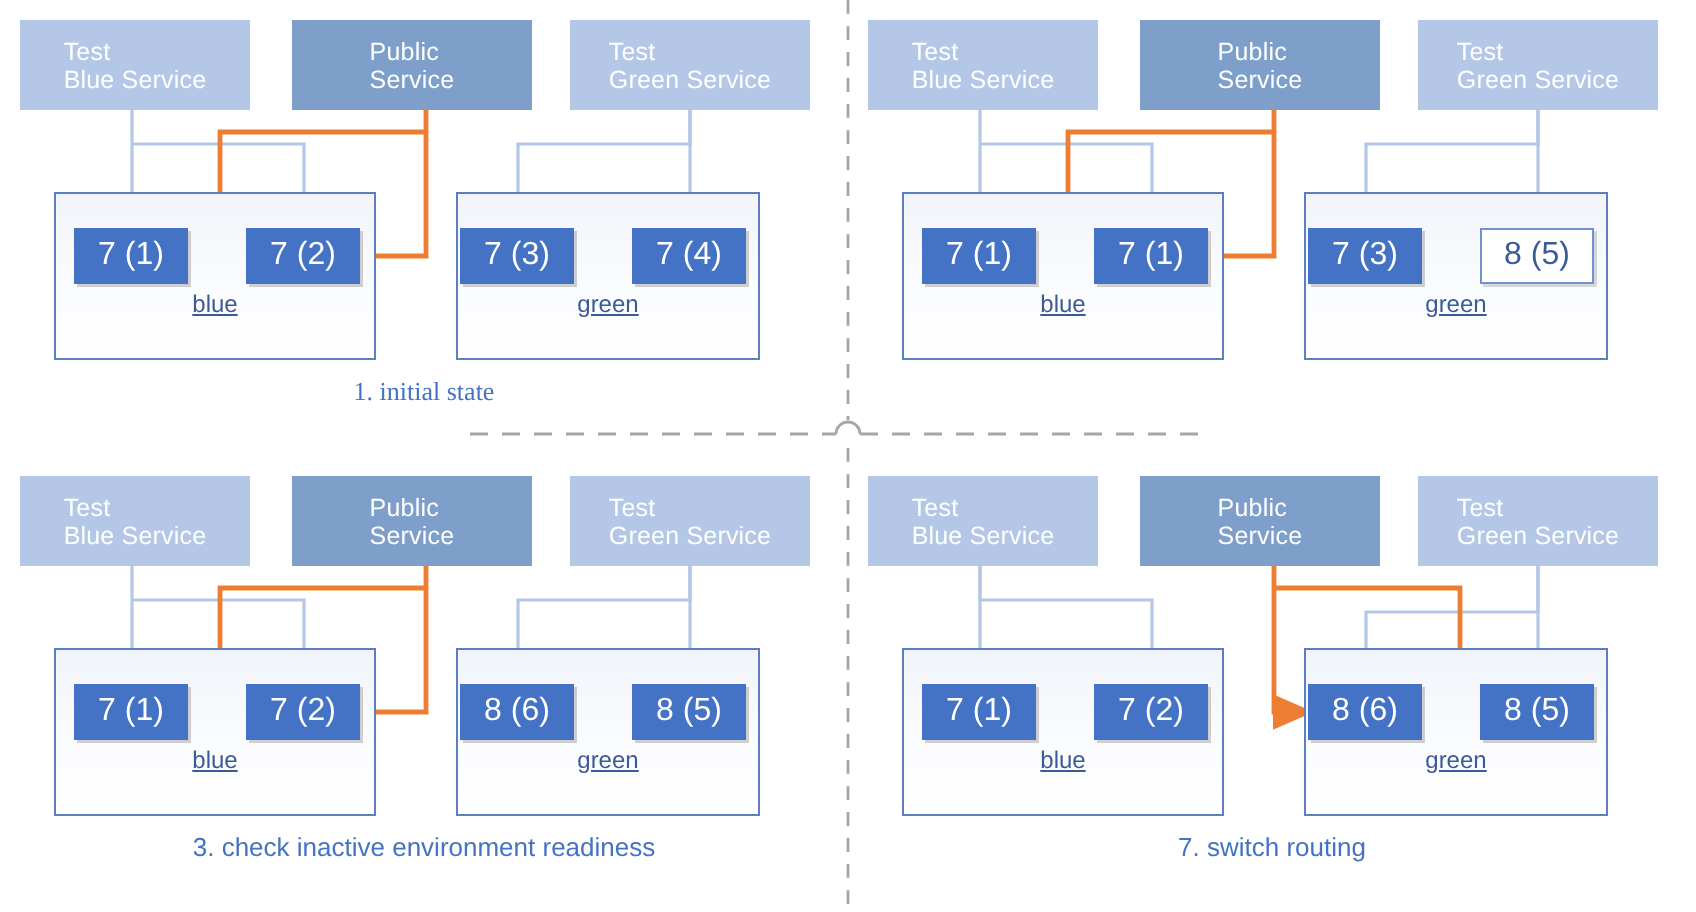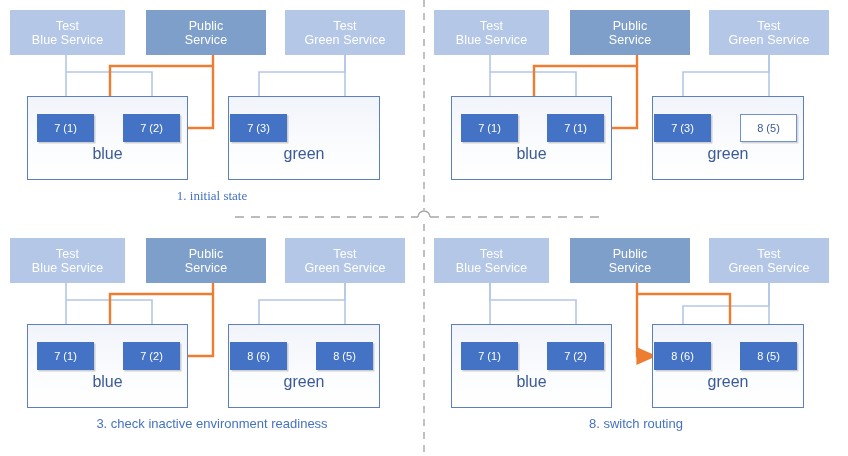--- a/index.html
+++ b/index.html
@@ -6,37 +6,37 @@
   body{
     width:848px;height:456px;background:#ffffff;
     font-family:"Liberation Sans", sans-serif;
     overflow:hidden;position:relative;
   }
   #stage{position:absolute;left:0;top:0;width:848px;height:456px;}
   .panel{position:absolute;width:424px;height:228px;}
   .svc{
     position:absolute;color:#ffffff;
     display:flex;align-items:center;justify-content:center;
-    text-align:center;font-size:12.5px;line-height:14px;
+    text-align:left;font-size:12.5px;line-height:14px;
     letter-spacing:0.1px;
   }
   .svc.test{background:#B4C7E7;}
   .svc.public{background:#7F9FCB;}
   .env{
     position:absolute;border:1px solid #5B7FC0;
     background:linear-gradient(180deg,#F1F4FA 0%,#FBFCFE 60%,#FFFFFF 100%);
   }
   .envlabel{
-    position:absolute;color:#3C5B96;font-size:16px;
-    text-align:center;width:100%;left:0;
+    position:absolute;color:#3C5B96;font-size:12px;
+    text-align:center;width:100%;left:0;text-decoration:underline;
   }
   .inst{
     position:absolute;width:57px;height:28px;
     display:flex;align-items:center;justify-content:center;
-    font-size:11px;box-sizing:border-box;
+    font-size:16px;box-sizing:border-box;
   }
   .inst.filled{background:#4472C4;color:#ffffff;border:1px solid #4472C4;
     box-shadow:1.5px 1.5px 0 rgba(170,170,170,0.55);}
   .inst.hollow{background:#ffffff;color:#3C5B96;border:1px solid #7192D0;
     box-shadow:1.5px 1.5px 0 rgba(170,170,170,0.45);}
   .caption{
     position:absolute;width:100%;left:0;text-align:center;
     color:#4472C4;font-size:13px;
   }
   svg.wires{position:absolute;left:0;top:0;width:424px;height:228px;overflow:visible;}
@@ -96,20 +96,21 @@
     <div class="env" style="left:27px;top:96px;width:159px;height:82px;">
       <div class="envlabel" style="top:48px;">blue</div>
     </div>
     <div class="inst filled" style="left:37px;top:114px;">7 (1)</div>
     <div class="inst filled" style="left:123px;top:114px;">7 (2)</div>
 
     <div class="env" style="left:228px;top:96px;width:150px;height:82px;">
       <div class="envlabel" style="top:48px;">green</div>
     </div>
     <div class="inst filled" style="left:230px;top:114px;">7 (3)</div>
+    <div class="inst filled" style="left:316px;top:114px;">7 (4)</div>
 
     <div class="caption" style="top:188px;font-family:Liberation Serif, serif;">1. initial state</div>
   </div>
 
   <div class="panel" id="panel-2" style="left:424px;top:0px;">
     <svg class="wires" viewBox="0 0 424 228">
       <defs>
         <marker id="lb2" markerWidth="9" markerHeight="9" refX="4" refY="4.5" orient="auto">
           <path d="M0,0.8 L8.5,4.5 L0,8.2 Z" fill="#B4C7E7"></path>
         </marker>
@@ -270,21 +271,21 @@
     </div>
     <div class="inst filled" style="left:37px;top:114px;">7 (1)</div>
     <div class="inst filled" style="left:123px;top:114px;">7 (2)</div>
 
     <div class="env" style="left:228px;top:96px;width:150px;height:82px;">
       <div class="envlabel" style="top:48px;">green</div>
     </div>
     <div class="inst filled" style="left:230px;top:114px;">8 (6)</div>
     <div class="inst filled" style="left:316px;top:114px;">8 (5)</div>
 
-    <div class="caption" style="top:188px;">8. switch routing</div>
+    <div class="caption" style="top:188px;">7. switch routing</div>
   </div>
 
   <svg class="divider" viewBox="0 0 848 456">
     <path d="M424,0 L424,210" stroke="#A6A6A6" stroke-width="1.4" fill="none" stroke-dasharray="7 6"></path>
     <path d="M424,224 L424,456" stroke="#A6A6A6" stroke-width="1.4" fill="none" stroke-dasharray="7 6"></path>
     <path d="M235,217 L418,217" stroke="#A6A6A6" stroke-width="1.4" fill="none" stroke-dasharray="9 7"></path>
     <path d="M430,217 L600,217" stroke="#A6A6A6" stroke-width="1.4" fill="none" stroke-dasharray="9 7"></path>
     <path d="M418,217 A6,6 0 0 1 430,217" stroke="#A6A6A6" stroke-width="1.4" fill="none"></path>
   </svg>
 

